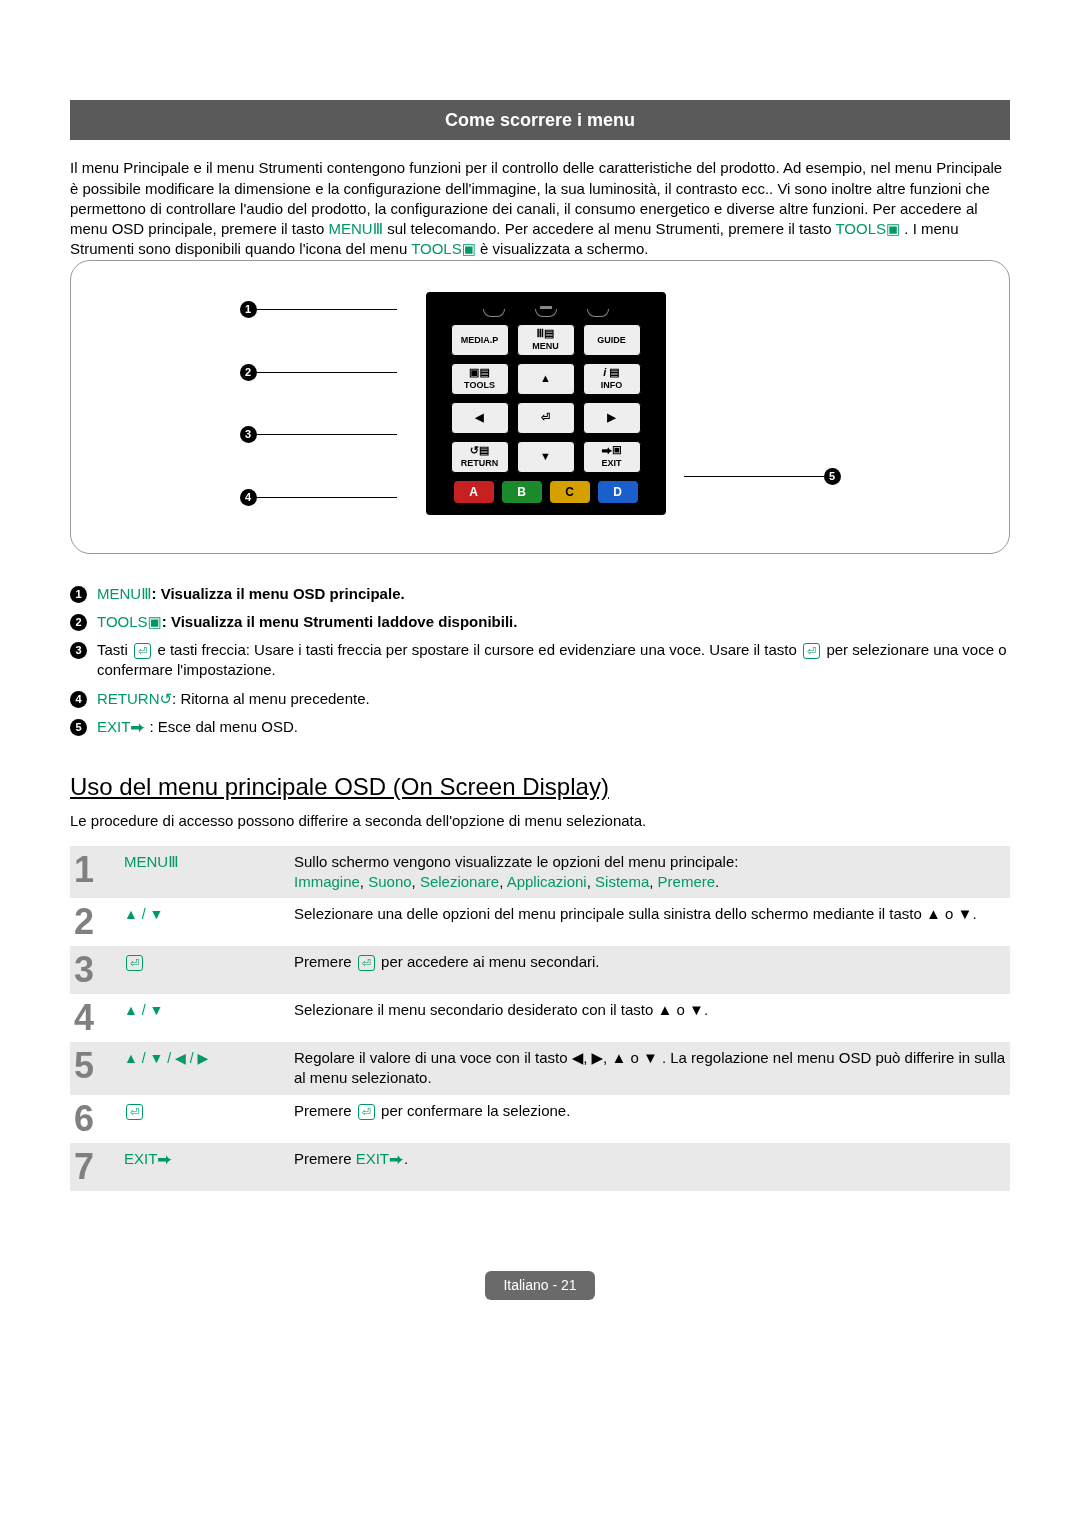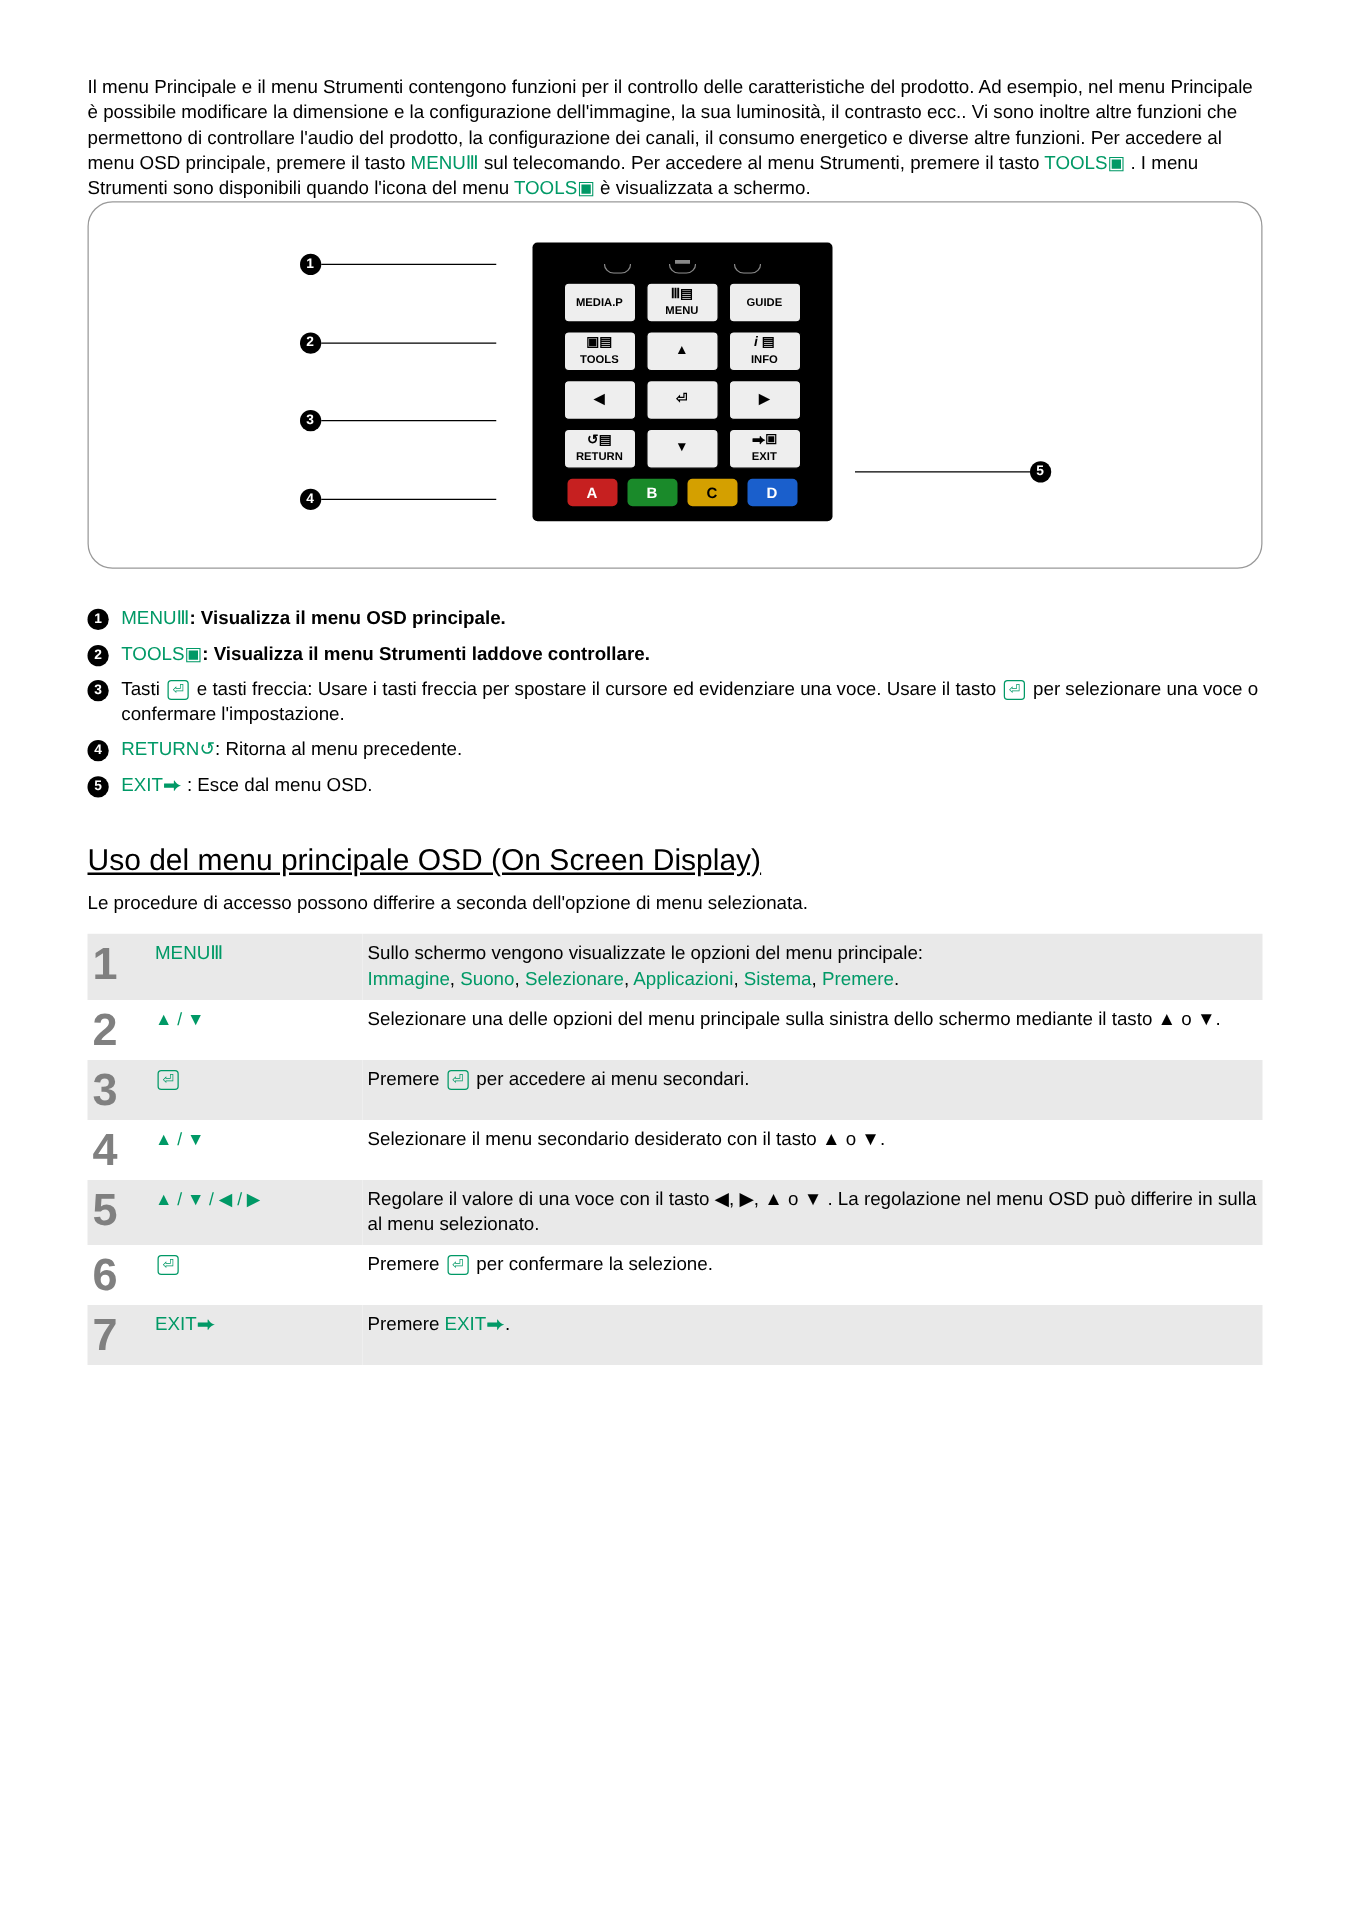--- a/index.html
+++ b/index.html
@@ -153,20 +153,21 @@
     border-radius: 6px;
     padding: 5px 18px;
     font-size: 14px;
   }
 </style>
 </head>
 <body>
 
 <div class="page">
 
+  <div class="title-bar">Come scorrere i menu</div>
 
   <div class="intro">
     <span>Il menu Principale e il menu Strumenti contengono funzioni per il controllo delle caratteristiche del prodotto. Ad esempio, nel menu Principale è possibile modificare la dimensione e la configurazione dell'immagine, la sua luminosità, il contrasto ecc.. Vi sono inoltre altre funzioni che permettono di controllare l'audio del prodotto, la configurazione dei canali, il consumo energetico e diverse altre funzioni. Per accedere al menu OSD principale, premere il tasto </span>
     <span class="green">MENU</span><span class="green">Ⅲ</span>
     <span> sul telecomando. Per accedere al menu Strumenti, premere il tasto </span>
     <span class="green">TOOLS</span><span class="green">▣</span>
     <span>. I menu Strumenti sono disponibili quando l'icona del menu </span>
     <span class="green">TOOLS</span><span class="green">▣</span>
     <span> è visualizzata a schermo.</span>
   </div>
@@ -265,21 +266,21 @@
     </div>
   </div>
 
   <div class="legend">
     <div class="legend-row">
       <span class="num-circle">1</span>
       <div class="txt"><span class="green">MENU</span><span class="green">Ⅲ</span><b>: Visualizza il menu OSD principale.</b></div>
     </div>
     <div class="legend-row">
       <span class="num-circle">2</span>
-      <div class="txt"><span class="green">TOOLS</span><span class="green">▣</span><b>: Visualizza il menu Strumenti laddove controllare.</b></div>
+      <div class="txt"><span class="green">TOOLS</span><span class="green">▣</span><b>: Visualizza il menu Strumenti laddove disponibili.</b></div>
     </div>
     <div class="legend-row">
       <span class="num-circle">3</span>
       <div class="txt">
         <span>Tasti </span><span class="iconbox">⏎</span><span> e tasti freccia: Usare i tasti freccia per spostare il cursore ed evidenziare una voce. Usare il tasto </span><span class="iconbox">⏎</span><span> per selezionare una voce o confermare l'impostazione.</span>
       </div>
     </div>
     <div class="legend-row">
       <span class="num-circle">4</span>
       <div class="txt"><span class="green">RETURN</span><span class="green">↺</span><span>: Ritorna al menu precedente.</span></div>
@@ -336,14 +337,17 @@
       <td class="step-desc"><span>Premere </span><span class="iconbox">⏎</span><span> per confermare la selezione.</span></td>
     </tr>
     <tr class="shade">
       <td class="step-num">7</td>
       <td class="step-key"><span class="green">EXIT</span><span class="green">⮕</span></td>
       <td class="step-desc"><span>Premere </span><span class="green">EXIT</span><span class="green">⮕</span><span>.</span></td>
     </tr>
   </tbody>
     </table>
 
+  <div class="footer">
+    <span class="footer-pill">Italiano - 21</span>
+  </div>
 
 </div>
 
 </body></html>

